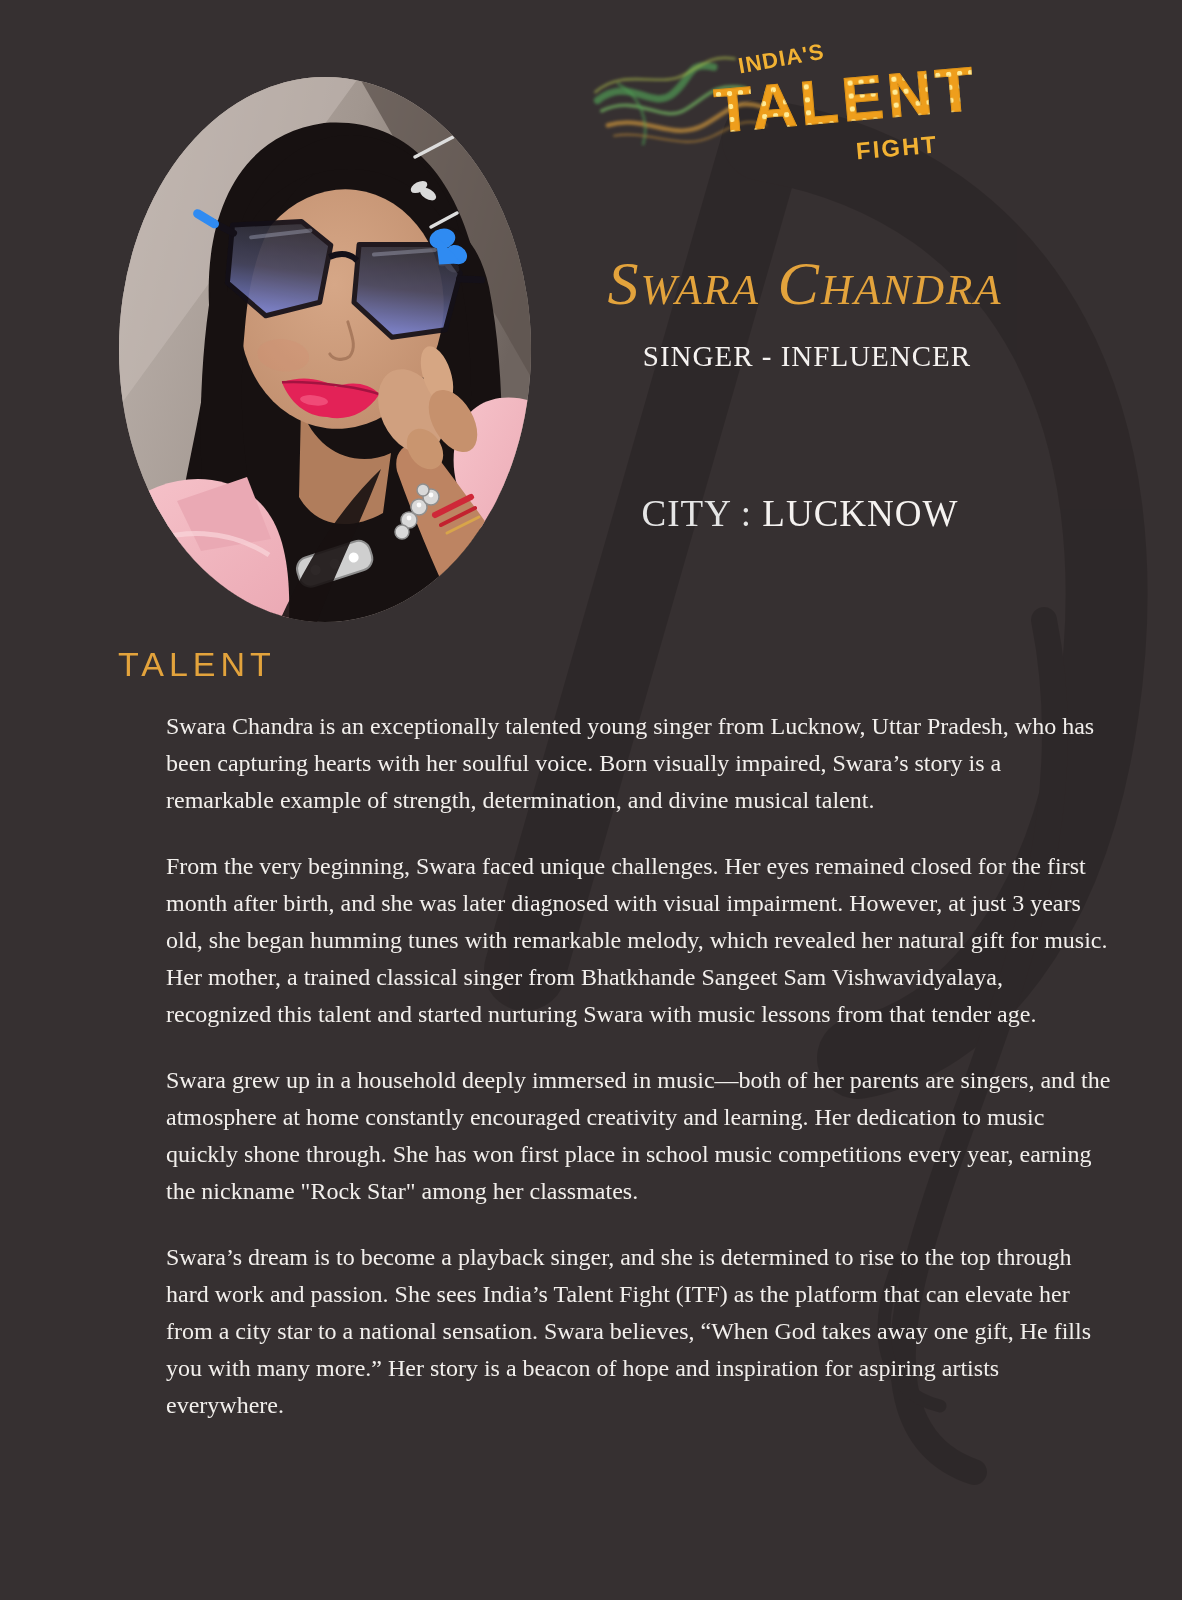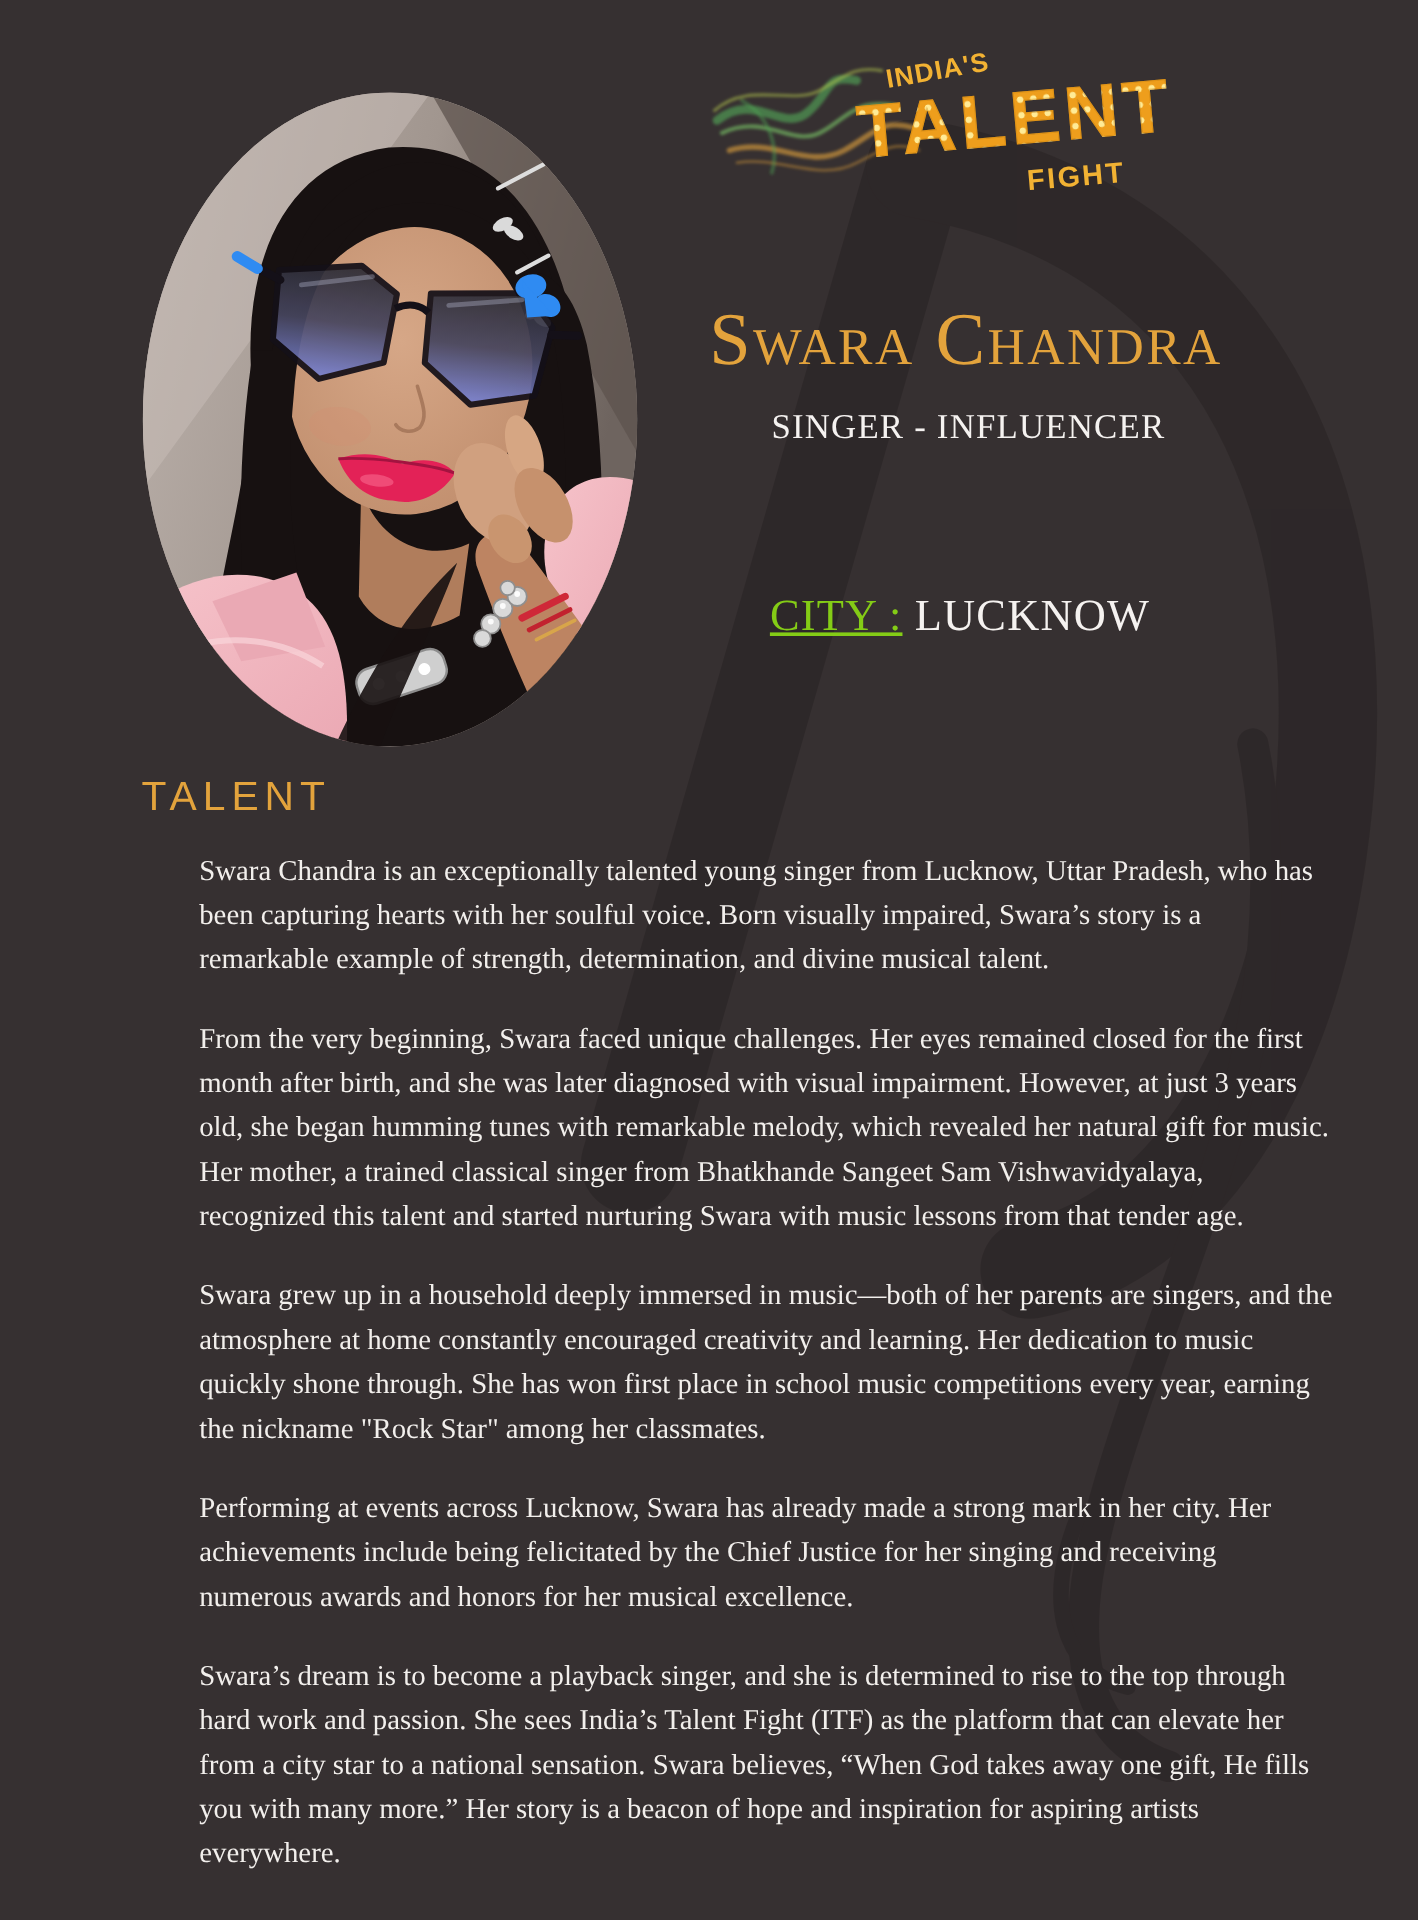--- a/index.html
+++ b/index.html
@@ -48,21 +48,21 @@
     white-space:nowrap;
   }
   .role{
     position:absolute;left:557px;top:340px;width:500px;text-align:center;
     font-size:29px;color:#f5f2f0;letter-spacing:1px;white-space:nowrap;
   }
   .city{
     position:absolute;left:550px;top:492px;width:500px;text-align:center;
     font-size:37px;letter-spacing:1px;white-space:nowrap;
   }
-  .city .city-label{color:#84cc16;text-decoration:underline;}
+  .city .city-label{color:#e5e5e5;}
   .city .city-value{color:#f5f2f0;}
   
   .about-heading{
     position:absolute;left:118px;top:645px;
     font-family:"Liberation Sans",sans-serif;font-size:34px;color:#e3a33c;
     letter-spacing:5px;font-weight:400;
   }
   .about-text{
     position:absolute;left:122px;top:708px;width:948px;
     font-size:24px;line-height:37px;color:#f2efec;margin-left:44px;
@@ -215,29 +215,28 @@
         <path d="M8,54 C35,30 70,50 92,38 C112,27 120,18 142,22" stroke="#bcd24e" stroke-width="2.5" opacity="0.5"></path>
         <path d="M26,96 C60,90 92,112 122,96 C142,86 152,78 172,86" stroke="#d89a35" stroke-width="2" opacity="0.5"></path>
         <path d="M30,46 C52,58 60,84 54,104" stroke="#4da553" stroke-width="3" opacity="0.45"></path>
       </g>
     </svg>
     <div class="logo-top">INDIA'S</div>
     <div class="logo-main">TALENT</div>
     <div class="logo-bottom">FIGHT</div>
   </div>
 
-  <h1 class="name" style="margin:0;font-weight:400;">Swara Chandra</h1>
+  <h1 class="name" style="margin:0;font-weight:400;font-style:italic;">Swara Chandra</h1>
   <div class="role">SINGER - INFLUENCER</div>
   <div class="city">
     <span class="city-label">CITY :</span>
     <span class="city-value">LUCKNOW</span>
   </div>
 
   <div class="about-heading">TALENT</div>
   <div class="about-text">
     <p>Swara Chandra is an exceptionally talented young singer from Lucknow, Uttar Pradesh, who has been capturing hearts with her soulful voice. Born visually impaired, Swara’s story is a remarkable example of strength, determination, and divine musical talent.</p>
     <p>From the very beginning, Swara faced unique challenges. Her eyes remained closed for the first month after birth, and she was later diagnosed with visual impairment. However, at just 3 years old, she began humming tunes with remarkable melody, which revealed her natural gift for music. Her mother, a trained classical singer from Bhatkhande Sangeet Sam Vishwavidyalaya, recognized this talent and started nurturing Swara with music lessons from that tender age.</p>
     <p>Swara grew up in a household deeply immersed in music—both of her parents are singers, and the atmosphere at home constantly encouraged creativity and learning. Her dedication to music quickly shone through. She has won first place in school music competitions every year, earning the nickname "Rock Star" among her classmates.</p>
-    <p>Performing at events across Lucknow, Swara has already made a strong mark in her city. Her achievements include being felicitated by the Chief Justice for her singing and receiving numerous awards and honors for her musical excellence.</p>
     <p>Swara’s dream is to become a playback singer, and she is determined to rise to the top through hard work and passion. She sees India’s Talent Fight (ITF) as the platform that can elevate her from a city star to a national sensation. Swara believes, “When God takes away one gift, He fills you with many more.” Her story is a beacon of hope and inspiration for aspiring artists everywhere.</p>
   </div>
 
 </div>
 
 </body></html>

